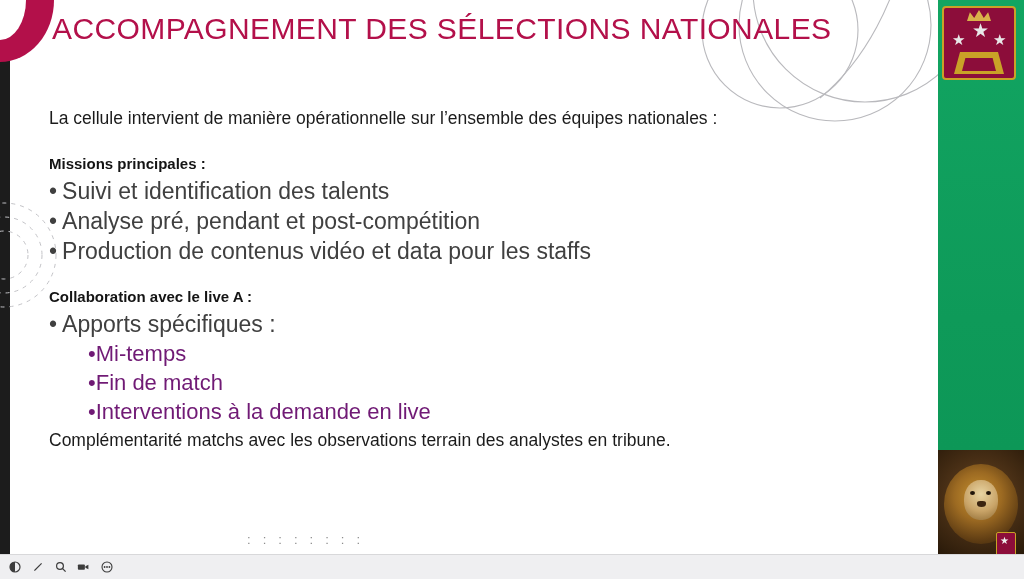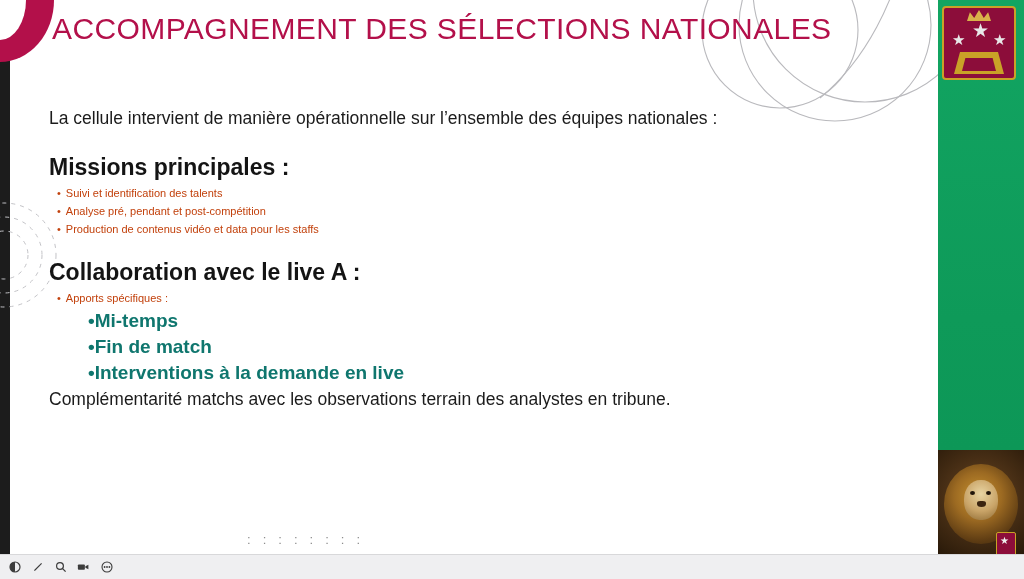--- a/index.html
+++ b/index.html
@@ -197,39 +197,38 @@
     font-size: 17.5px;
     color: #1b1b1b;
     margin: 0 0 28px 0;
   }
 
   .section { margin: 0 0 26px 0; }
   .section:last-child { margin-bottom: 0; }
 
   .section-head {
     font-weight: bold;
-    font-size: 23px;
+    font-size: 15px;
     margin: 12px 0 9px 0;
     color: #141414;
   }
 
   .bullet {
-    font-size: 11px;
-    margin: 0 0 7px 8px;
-    color: #c2410c;
+    font-size: 23px;
+    margin: 0 0 7px 0;
+    color: #404040;
     white-space: nowrap;
   }
   .bullet .dot { margin-right: 5px; }
 
   .sub-bullet {
-    font-size: 19px;
+    font-size: 22px;
     margin: 0 0 7px 0;
     padding-left: 39px;
-    color: #0f766e;
-    font-weight: bold;
+    color: #701a75;
   }
 
   .bullet b, .closing b { font-weight: bold; }
 
   .closing {
     font-size: 17.5px;
     margin: 9px 0 0 0;
     color: #1b1b1b;
   }
 

